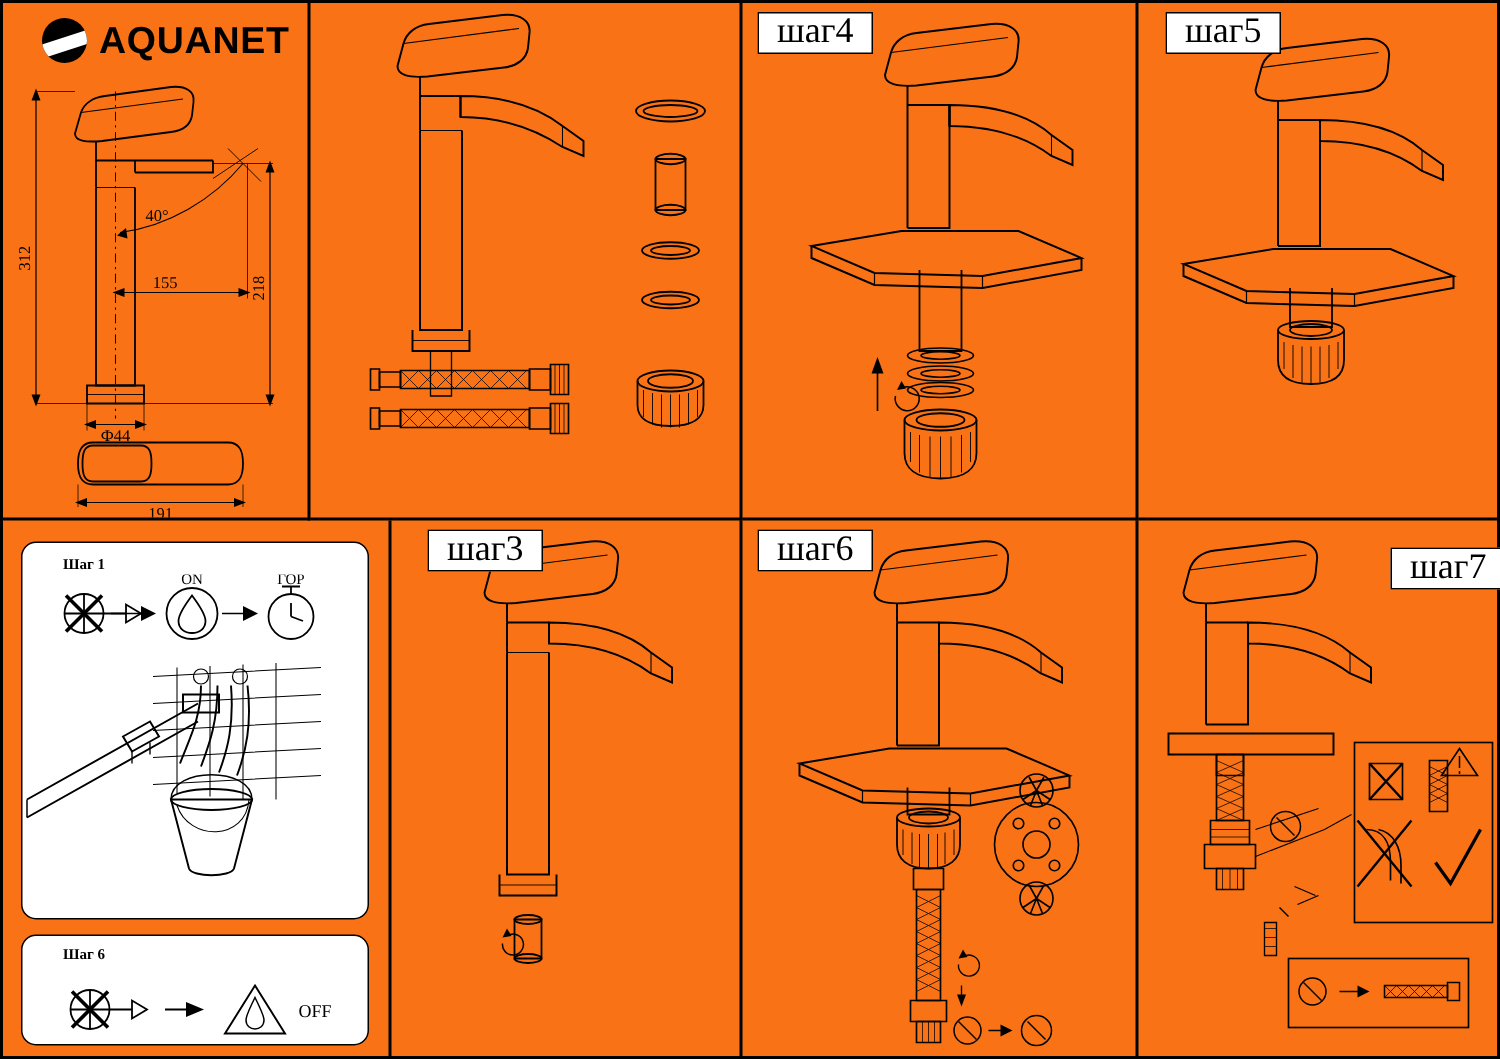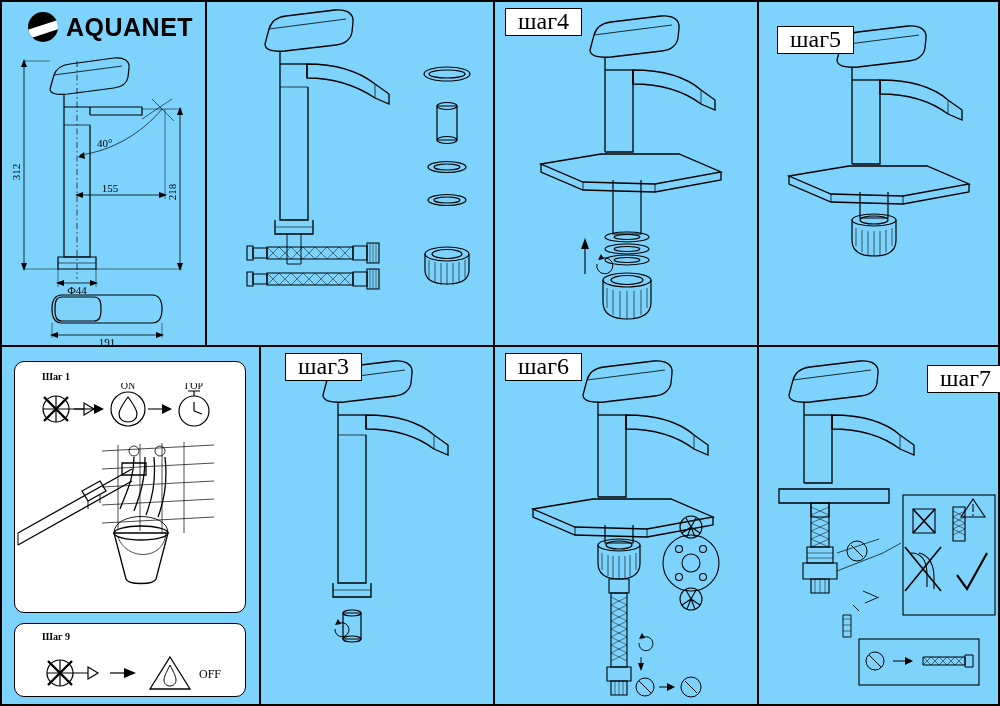--- a/index.html
+++ b/index.html
@@ -1,17 +1,17 @@
 <!DOCTYPE html>
 <html><head>
 <meta charset="utf-8">
 <style>
   html,body{margin:0;padding:0;background:#fff;}
   body{width:1000px;height:706px;font-family:"Liberation Serif",serif;color:#000;overflow:hidden;}
-  .sheet{position:relative;width:1000px;height:706px;box-sizing:border-box;border:2px solid #000;background:#7dd3fc;}
+  .sheet{position:relative;width:1000px;height:706px;box-sizing:border-box;border:2px solid #000;background:#f97316;}
   .cell{position:absolute;box-sizing:border-box;border-right:2px solid #000;border-bottom:2px solid #000;overflow:hidden;}
   .cell.nr{border-right:none;}
   .cell.nb{border-bottom:none;}
   .steplabel{position:absolute;box-sizing:border-box;border:1.5px solid #000;padding:2px 12px 4px 12px;font-size:24px;line-height:20px;font-family:Liberation Serif, serif;background:#fff;}
   .logo{position:absolute;left:26px;top:10px;display:flex;align-items:center;gap:8px;}
   .logo-mark{width:30px;height:30px;border-radius:50%;background:#000;position:relative;overflow:hidden;}
   .logo-mark:after{content:"";position:absolute;left:-2px;top:13px;width:34px;height:9px;background:#fff;transform:rotate(-18deg);}
   .logo-text{font-family:"Liberation Sans",sans-serif;font-weight:bold;font-size:25px;letter-spacing:.5px;}
   svg{display:block;}
   .dim{font-family:"Liberation Serif",serif;font-size:11px;}
@@ -228,21 +228,21 @@
       </g>
 
       <g stroke="#000" stroke-width="1" fill="none">
         <path d="M102,262 A8,8 0 1,0 108,256"></path>
         <path d="M106,252 L109,257 L103,258" fill="#000" stroke="none"></path>
       </g>
     </svg>
   </div>
 
   <div class="cell nr" style="left:757px;top:0;width:243px;height:345px;">
-    <div class="steplabel" style="left:18px;top:24px;">шаг5</div>
+    <div class="steplabel" style="left:18px;top:6px;">шаг5</div>
     <svg width="243" height="345">
       <g fill="none" stroke="#000" stroke-width="1.3">
         <path d="M78,58 L82,43 C84,36 90,31 99,30 L149,24 C161,23 168,28 167,36 L166,46 C165,53 159,58 150,59 L99,65 C86,66 78,64 78,58 Z"></path>
         <path d="M82,43 L160,33" stroke-width="0.8"></path>
         <path d="M93,65 L93,78"></path>
         <path d="M93,78 L121,78"></path>
         <path d="M93,78 L93,162"></path>
         <path d="M121,78 C151,78 173,84 189,98 L203,108 L203,118 L189,112 C173,100 151,92 121,92 Z"></path>
         <path d="M121,78 L121,92"></path>
         <path d="M189,98 L189,112" stroke-width="0.7"></path>
@@ -317,21 +317,21 @@
         <path d="M100,150 C100,128 154,128 154,150" stroke-width="0.9"></path>
       </g>
 
       <g fill="none" stroke="#000" stroke-width="0.8">
         <circle cx="120" cy="68" r="5"></circle>
           <circle cx="146" cy="68" r="5"></circle>
       </g>
     </svg>
 
     <div class="stepbox" style="left:12px;top:276px;width:232px;height:74px;"></div>
-    <div class="stepbox-title" style="left:40px;top:284px;">Шаг 9</div>
+    <div class="stepbox-title" style="left:40px;top:284px;">Шаг 6</div>
     <svg width="232" height="50" style="position:absolute;left:12px;top:300px;">
       <g fill="none" stroke="#000" stroke-width="1.2">
         <circle cx="46" cy="26" r="13"></circle>
         <path d="M46,13 L46,39 M33,26 L59,26"></path>
         <path d="M34,14 L58,38 M58,14 L34,38" stroke-width="2.4"></path>
         <path d="M59,26 L74,26 L74,20 L84,26 L74,32 L74,26"></path>
       </g>
       <g>
         <path d="M96,26 L114,26" stroke="#000" stroke-width="1.2" fill="none"></path>
         <path d="M110,21 L122,26 L110,31 Z" fill="#000"></path>

